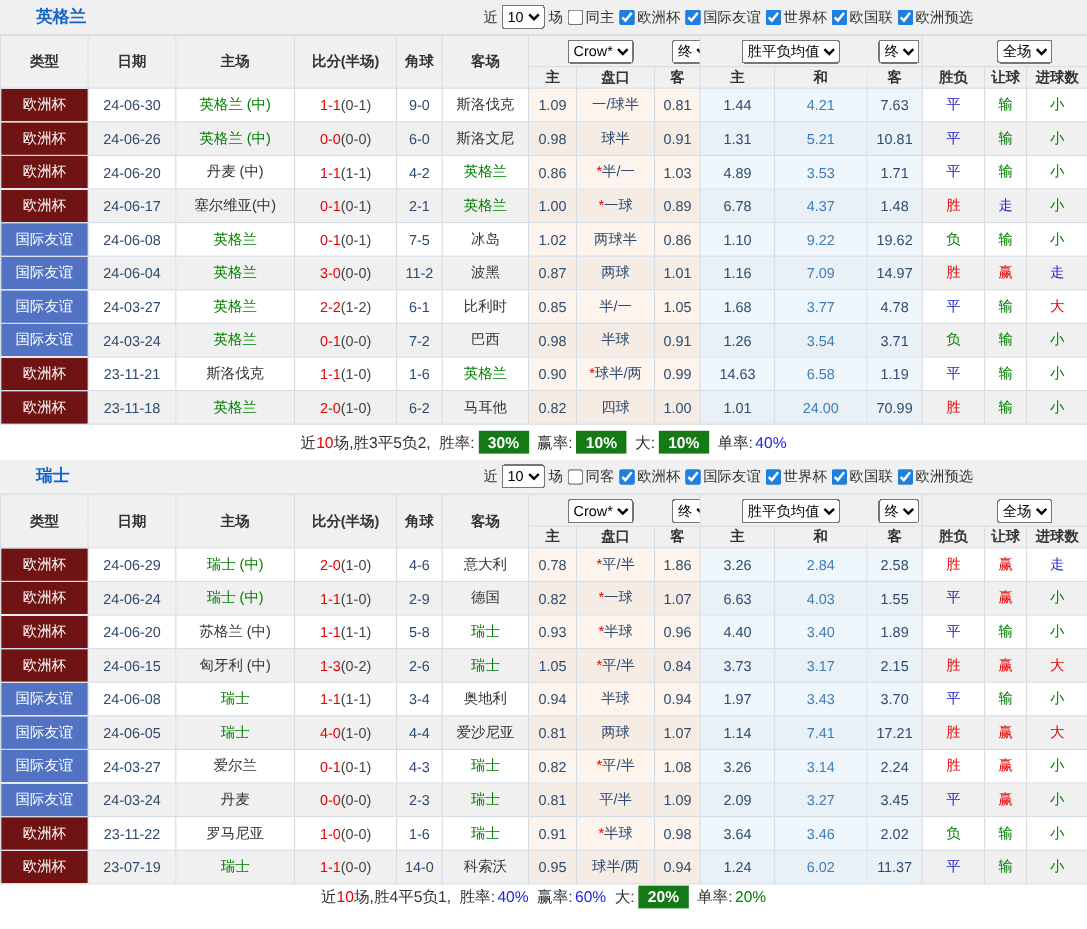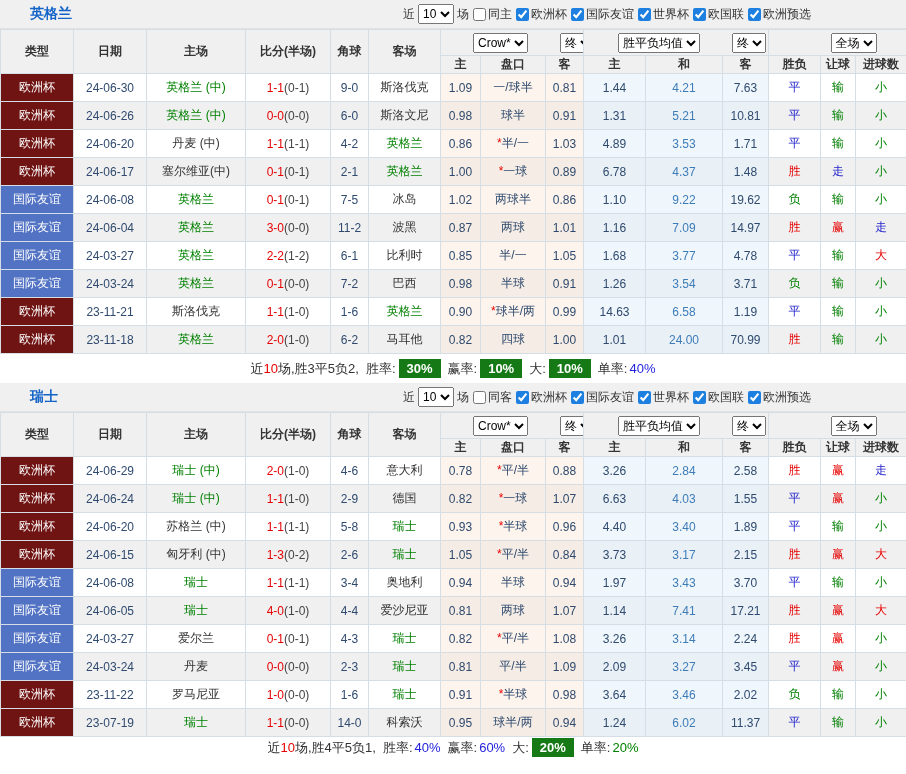--- a/index.html
+++ b/index.html
@@ -394,21 +394,21 @@
           <tbody>
             <tr>
               <td class="type" style="background:#701313">欧洲杯</td>
               <td class="num">24-06-29</td>
               <td><span class="team-link">瑞士 (中)</span></td>
               <td><span class="sc">2-0</span><span class="half">(1-0)</span></td>
               <td class="num">4-6</td>
               <td><span class="">意大利</span></td>
               <td class="num c-odds">0.78</td>
               <td class="num c-odds"><span class="star">*</span>平/半</td>
-              <td class="num c-odds">0.88</td>
+              <td class="num c-odds">1.86</td>
               <td class="num c-mean">3.26</td>
               <td class="num c-mean mid">2.84</td>
               <td class="num c-mean">2.58</td>
               <td style="color:#e60000">胜</td>
               <td style="color:#e60000">赢</td>
               <td style="color:#2323cc">走</td>
             </tr>
             <tr>
               <td class="type" style="background:#701313">欧洲杯</td>
               <td class="num">24-06-24</td>

